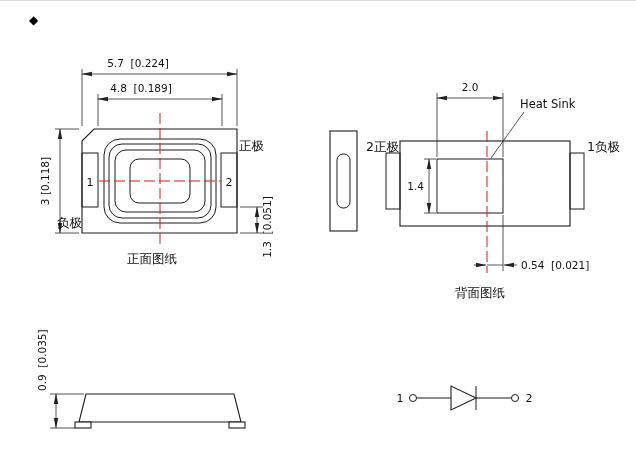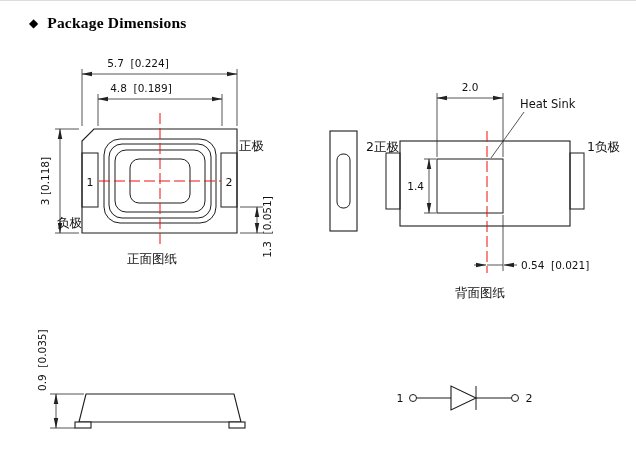--- a/index.html
+++ b/index.html
@@ -20,21 +20,20 @@
   .dim  { fill:none;    stroke:#2a2a2a; stroke-width:0.8; }
   .cl   { fill:none;    stroke-width:1; stroke-dasharray:11 4; }
 </style>
 </head>
 <body>
 
 <div class="page">
 
   <div class="title-row">
     <span class="diamond">◆</span>
-    <span class="title-text">Package Dimensions</span>
   </div>
 
   <svg class="drawing" width="636" height="475" viewBox="0 0 636 475">
     <defs>
       <marker id="aE" orient="auto" markerUnits="strokeWidth" markerWidth="14" markerHeight="7" refX="12.5" refY="3.5" viewBox="0 0 14 7">
         <path d="M0,0.7 L13,3.5 L0,6.3 Z" fill="#222"></path>
       </marker>
       <marker id="aS" orient="auto" markerUnits="strokeWidth" markerWidth="14" markerHeight="7" refX="1.5" refY="3.5" viewBox="0 0 14 7">
         <path d="M14,0.7 L1,3.5 L14,6.3 Z" fill="#222"></path>
       </marker>

